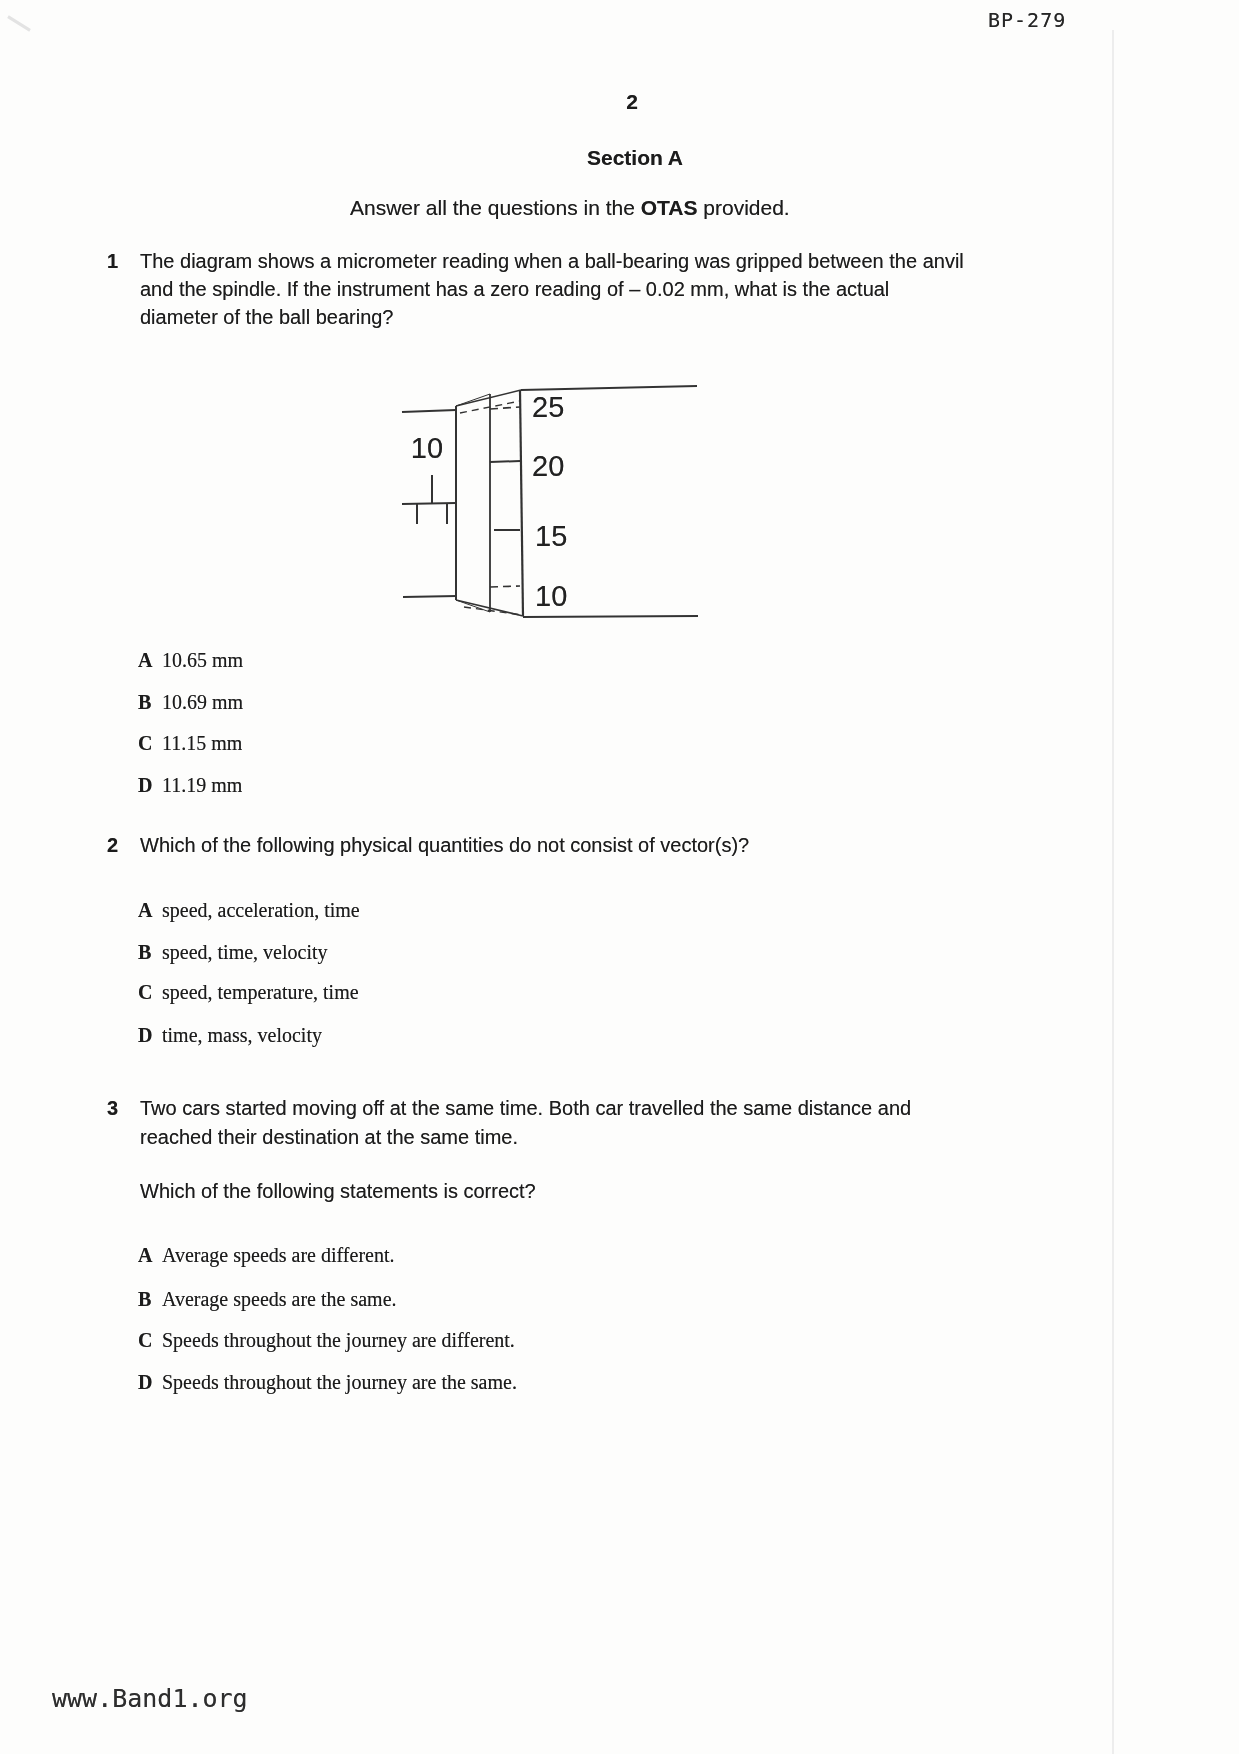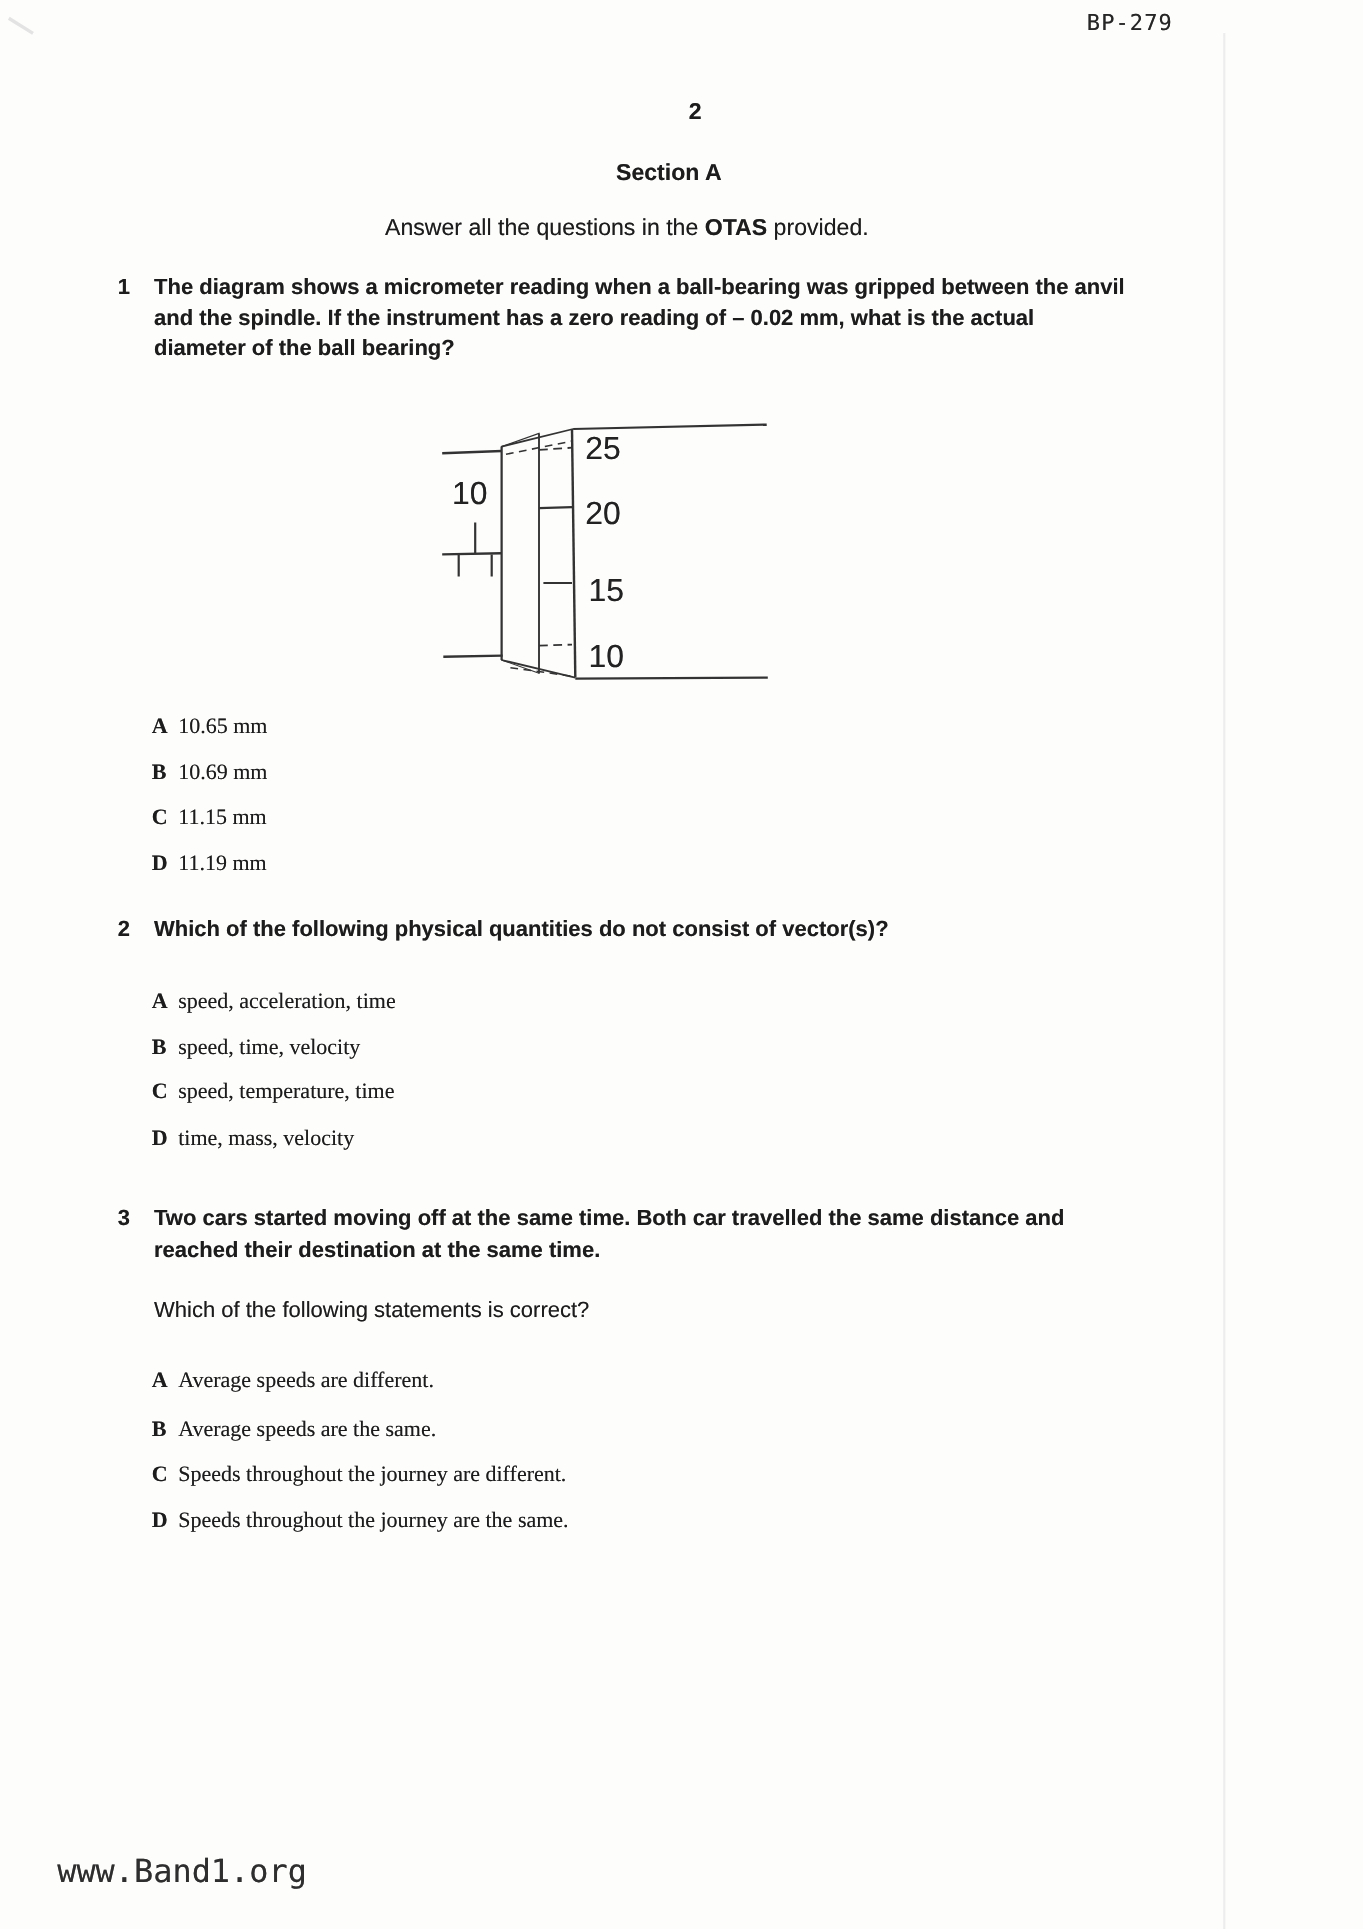--- a/index.html
+++ b/index.html
@@ -9,31 +9,31 @@
     background:#fdfdfc;
     font-family:"Liberation Sans",sans-serif;
     color:#1c1c1c;
     overflow:hidden;
     text-shadow:0 0 0.6px rgba(20,20,20,.55);
   }
   .scan-vline{position:absolute;left:1112px;top:30px;width:2px;height:1724px;background:#ededed;}
   .scan-speck{position:absolute;left:6px;top:22px;width:26px;height:3px;background:#e3e3e3;transform:rotate(32deg);}
   .doc-code{position:absolute;left:988px;top:8px;font-family:"DejaVu Sans Mono",monospace;font-size:20px;letter-spacing:1px;color:#262626;}
   .page-num{position:absolute;left:600px;top:90px;width:64px;text-align:center;font-size:21px;font-weight:bold;}
-  .section-title{position:absolute;left:560px;top:146px;width:150px;font-size:21px;font-weight:bold;}
+  .section-title{position:absolute;left:560px;top:146px;width:150px;text-align:center;font-size:21px;font-weight:bold;}
   .instruction{position:absolute;left:350px;top:196px;width:533px;text-align:left;font-size:21px;}
   .instruction b{font-weight:bold;}
   .qnum{position:absolute;left:107px;font-size:20px;font-weight:bold;line-height:28px;}
   .qbody{position:absolute;left:140px;font-size:20px;line-height:28px;}
-  .qline{white-space:nowrap;font-weight:bold;}
+  .qline{white-space:nowrap;}
   .q3line{line-height:29px;}
   .opt{position:absolute;left:138px;font-size:20px;line-height:28px;white-space:nowrap;font-family:Liberation Serif, serif;}
   .opt .letter{display:inline-block;min-width:24px;font-weight:bold;}
   .prompt{position:absolute;left:140px;font-size:20px;line-height:28px;white-space:nowrap;}
-  .footer{position:absolute;left:52px;top:1684px;font-family:"DejaVu Sans Mono",monospace;font-size:29px;color:#2e2e2e;}
+  .footer{position:absolute;left:52px;top:1684px;font-family:"DejaVu Sans Mono",monospace;font-size:25px;color:#2e2e2e;}
   .diagram{position:absolute;left:390px;top:375px;}
   svg line,svg path{stroke:#333;fill:none;}
   svg text{font-family:"Liberation Sans",sans-serif;fill:#222;}
 </style>
 </head>
 <body>
 
 <div class="page">
 
   <div class="scan-vline"></div>

